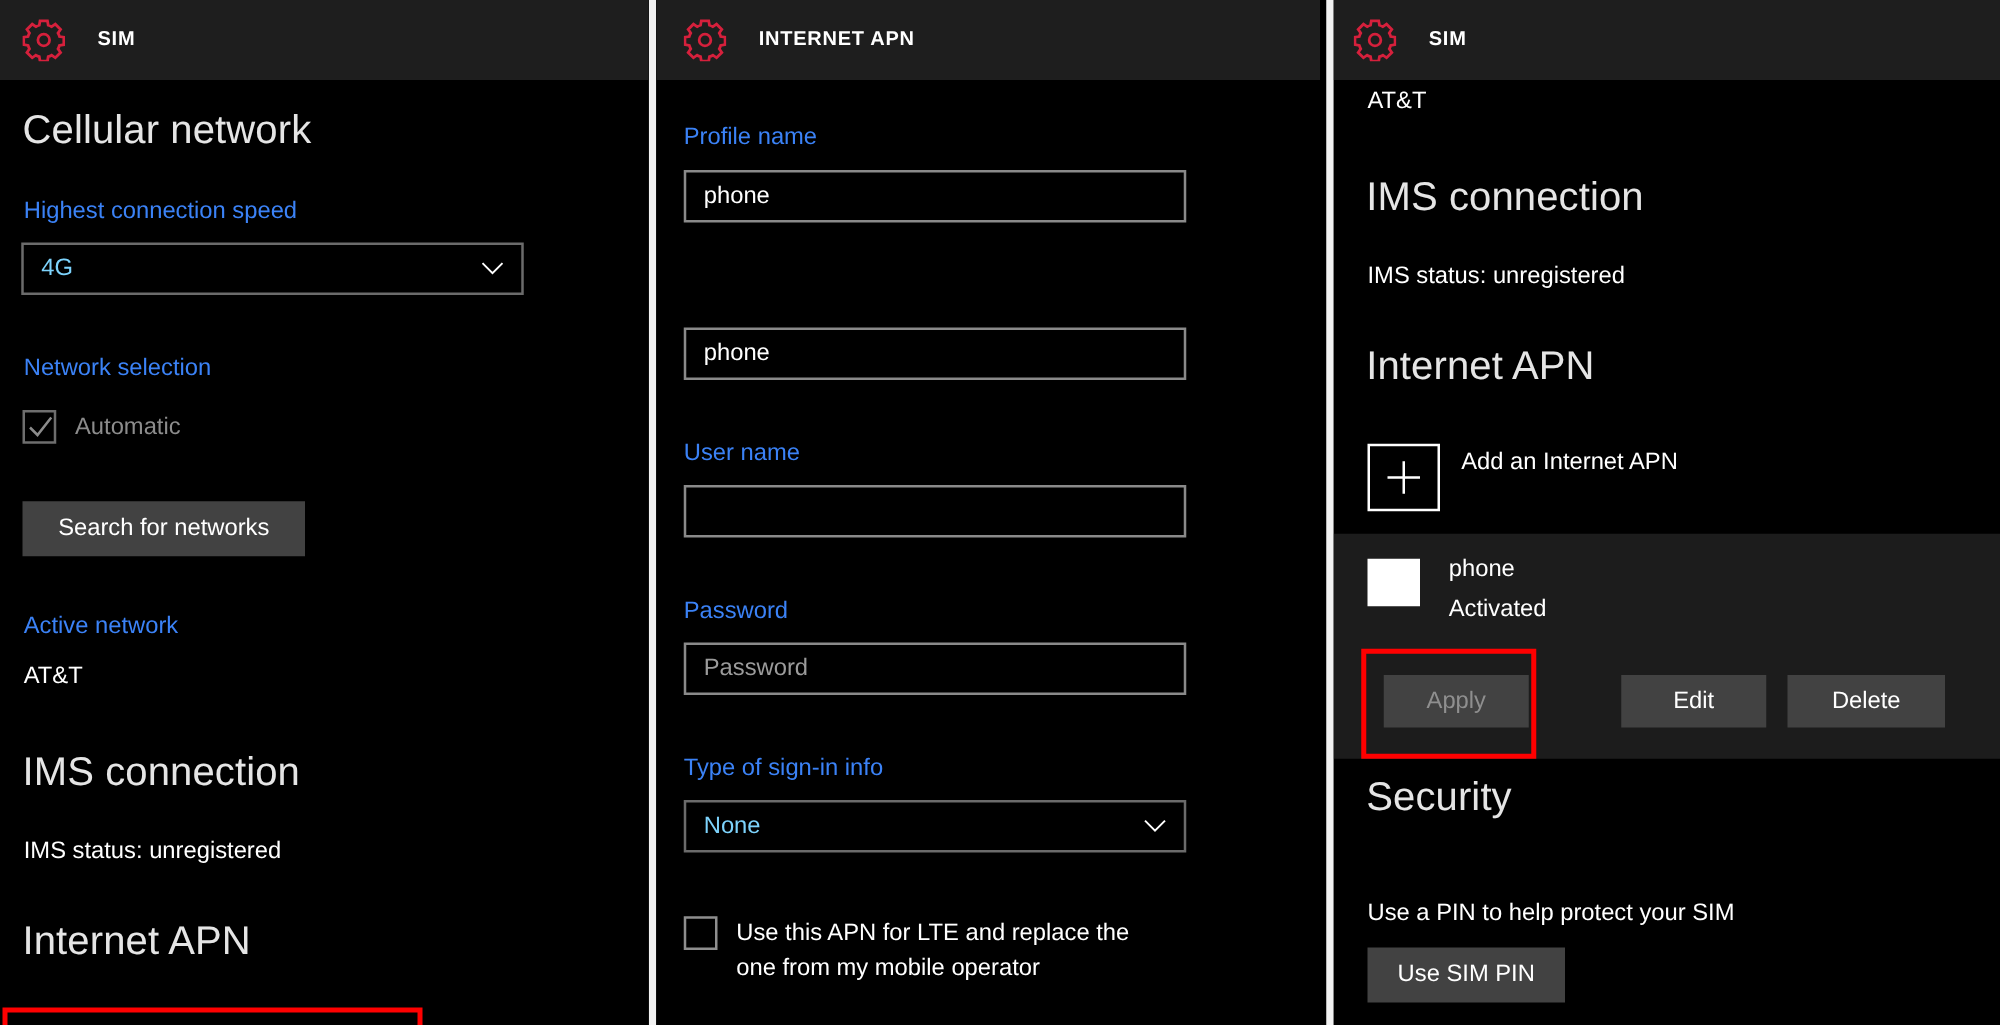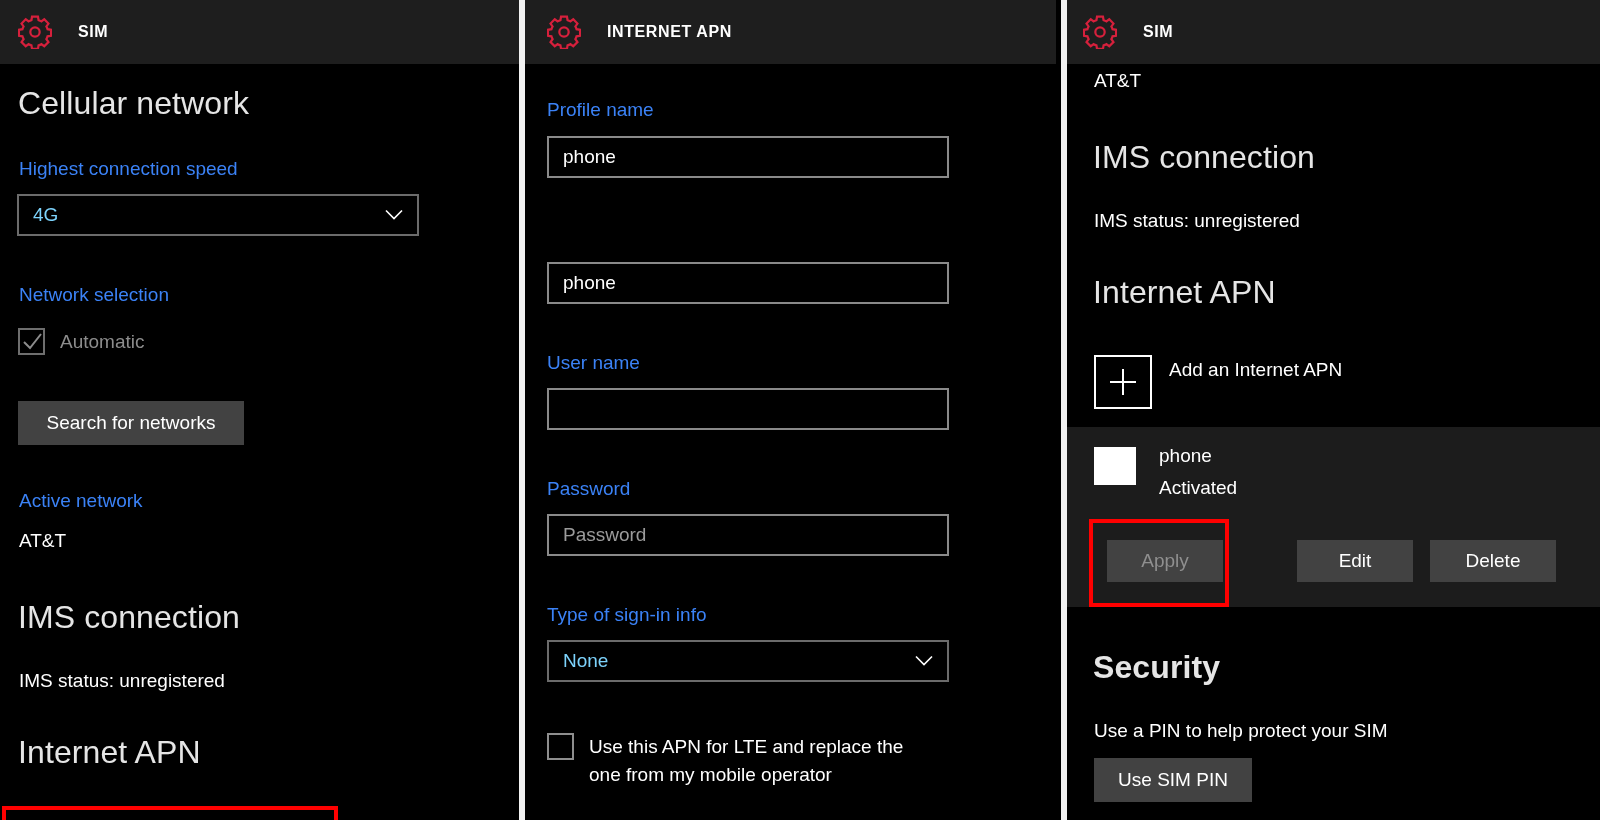--- a/index.html
+++ b/index.html
@@ -327,18 +327,18 @@
       <span class="value abs" style="left:92px; top:18px;">phone</span>
       <span class="value abs" style="left:92px; top:50px;">Activated</span>
 
       <button class="btn disabled abs" style="left:40px; top:113px; width:116px;">Apply</button>
       <button class="btn abs" style="left:230px; top:113px; width:116px;">Edit</button>
       <button class="btn abs" style="left:363px; top:113px; width:126px;">Delete</button>
     </div>
 
     <div class="annot" style="left:22px; top:519px; width:140px; height:88px;"></div>
 
-    <div class="h1 abs" style="left:26px; top:650px;font-weight:bold;">Security</div>
+    <div class="h1 abs" style="left:26px; top:620px;">Security</div>
     <div class="value abs" style="left:27px; top:720px;">Use a PIN to help protect your SIM</div>
     <button class="btn abs" style="left:27px; top:758px; width:158px; height:44px;">Use SIM PIN</button>
   </div>
 
 </div>
 
 </body></html>

